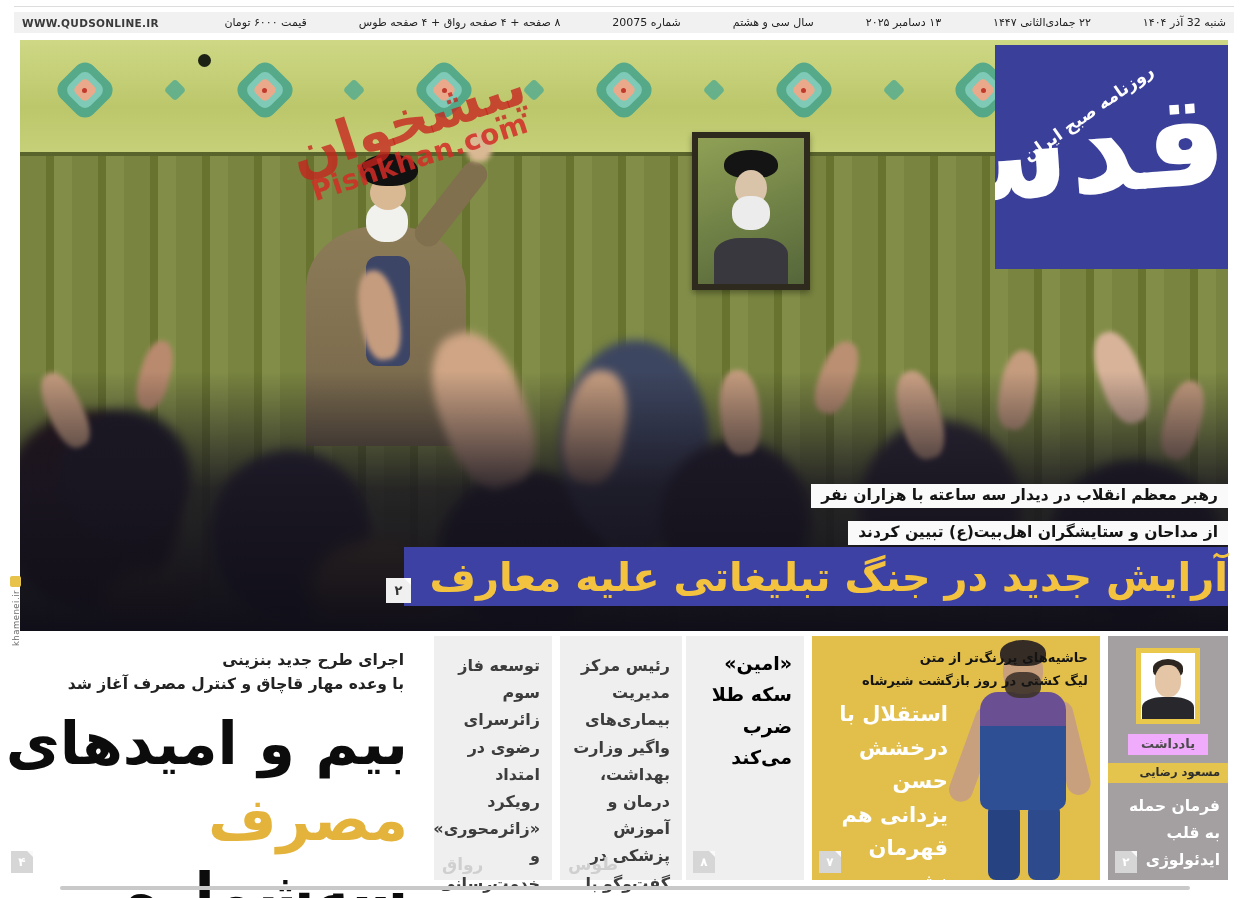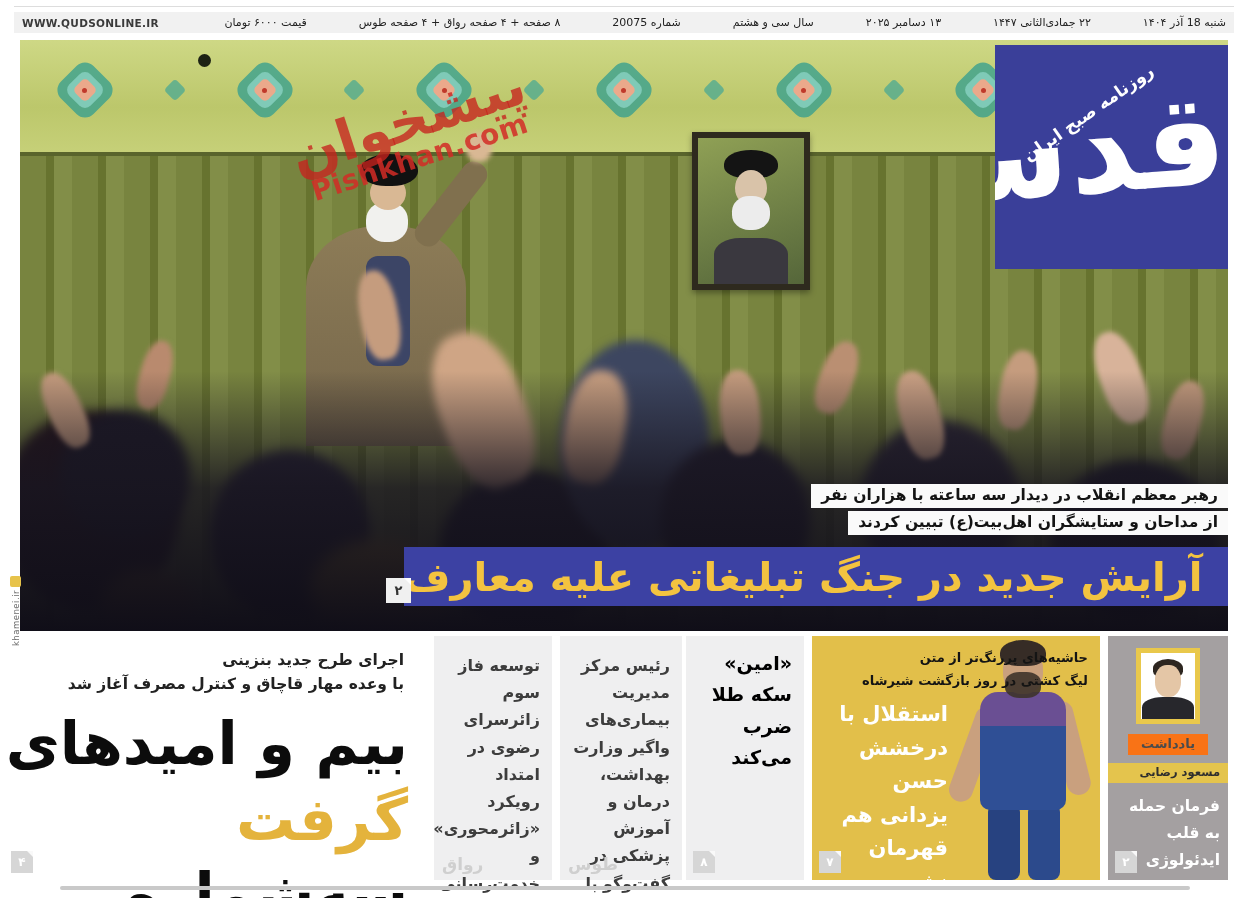--- a/index.html
+++ b/index.html
@@ -58,24 +58,24 @@
   .hand { position:absolute; border-radius:45% 45% 40% 40%; filter:blur(2.5px); }
   
   .watermark { position:absolute; left:252px; top:52px; width:280px; z-index:6; transform:rotate(-18deg); text-align:center; }
   .watermark .fa { font-size:56px; font-weight:bold; color:rgba(198,34,30,.78); direction:rtl; line-height:1; }
   .watermark .en { font-size:28px; font-weight:bold; color:rgba(210,44,38,.85); margin-top:-6px; letter-spacing:.5px; }
   
   .credit { position:absolute; left:10px; top:576px; z-index:26; display:flex; flex-direction:column; align-items:center; gap:3px; }
   .credit .cam { width:11px; height:11px; background:#e7c34b; border-radius:2px; }
   .credit .txt { writing-mode:vertical-rl; transform:rotate(180deg); font-size:8.5px; color:#6d6d6d; letter-spacing:.5px; }
   
-  .main-kicker { position:absolute; right:20px; top:484px; z-index:25; display:flex; flex-direction:column; align-items:flex-end; gap:3px; }
+  .main-kicker { position:absolute; right:20px; top:484px; z-index:25; display:flex; flex-direction:column; align-items:flex-end; gap:13px; }
   .main-kicker span { background:#fafafa; color:#141414; direction:rtl; font-weight:bold; font-size:15.5px; padding:2px 10px 4px; }
   .headline-bar { position:absolute; left:404px; top:547px; width:824px; height:59px; z-index:25;
-    display:flex; align-items:center; justify-content:flex-start; }
+    display:flex; align-items:center; justify-content:flex-end; }
   .headline-bar .txt { direction:rtl; font-size:40px; font-weight:bold; letter-spacing:-.5px; }
   .bar-badge { position:absolute; left:386px; top:578px; width:25px; height:25px; background:#f0f0f0; z-index:26;
     color:#333; font-size:13px; font-weight:bold; display:flex; align-items:center; justify-content:center; }
   .bar-badge::after { content:""; position:absolute; right:0; top:0; border-top:7px solid #fff; border-left:7px solid transparent; opacity:.9; }
   
   .masthead { position:absolute; left:995px; top:45px; width:233px; height:224px; z-index:30; overflow:hidden; }
   .masthead .title { position:absolute; right:2px; top:6px; width:100%; text-align:left; color:#fff; direction:rtl;
     font-size:128px; font-weight:bold; line-height:1.5; transform:rotate(-4deg); }
   .masthead .subtitle { position:absolute; left:16px; top:58px; color:#fff; direction:rtl; font-size:17px; font-weight:bold;
     transform:rotate(-35deg); white-space:nowrap; }
@@ -112,36 +112,36 @@
   .wrestler .armL { position:absolute; right:112px; top:66px; width:24px; height:100px; background:#c9a07e; border-radius:12px; transform:rotate(20deg); }
   .wrestler .armR { position:absolute; right:16px; top:62px; width:24px; height:96px; background:#c9a07e; border-radius:12px; transform:rotate(-14deg); }
   .wrestler .legL { position:absolute; right:38px; top:166px; width:32px; height:76px; background:#2c4a8c; border-radius:8px; }
   .wrestler .legR { position:absolute; right:78px; top:166px; width:32px; height:76px; background:#274280; border-radius:8px; }
 
   .st-note { left:1108px; width:120px; background:#a4a0a1; }
   .st-note .portrait { margin:12px auto 0; width:64px; height:76px; background:#fff; border:5px solid #e9c84b; position:relative; overflow:hidden; }
   .st-note .portrait .hair { position:absolute; left:50%; top:6px; width:30px; height:18px; margin-left:-15px; background:#2d2620; border-radius:50% 50% 30% 30%; }
   .st-note .portrait .face { position:absolute; left:50%; top:12px; width:26px; height:32px; margin-left:-13px; background:#e4c6a6; border-radius:45%; }
   .st-note .portrait .suit { position:absolute; left:50%; bottom:-4px; width:52px; height:26px; margin-left:-26px; background:#27272c; border-radius:40% 40% 0 0; }
-  .st-note .label { margin:10px auto 0; width:80px; background:#f97316; color:#4c4c4c; font-size:13px; font-weight:bold; text-align:center; padding:2px 0 4px; direction:rtl; }
+  .st-note .label { margin:10px auto 0; width:80px; background:#f0abfc; color:#4c4c4c; font-size:13px; font-weight:bold; text-align:center; padding:2px 0 4px; direction:rtl; }
   .st-note .author { margin-top:8px; background:#e4c44d; color:#2e2e2e; font-size:11.5px; font-weight:bold; direction:rtl; text-align:right; padding:2px 8px 4px; }
   .st-note .hl { padding:10px 8px 0; color:#fff; direction:rtl; text-align:right; font-size:15.5px; font-weight:bold; line-height:1.75; }
 
   .footer-rule { position:absolute; left:60px; right:58px; top:886px; height:4px; background:#c9c9c9; border-radius:2px; }
 </style>
 </head>
 <body>
 
 <div class="page">
 
   <div class="top-hairline"></div>
   <div class="header-strip">
     <div class="site-url">WWW.QUDSONLINE.IR</div>
     <div class="date-line">
-      <span>شنبه 18 آذر ۱۴۰۴</span>
+      <span>شنبه 32 آذر ۱۴۰۴</span>
       <span>۲۲ جمادی‌الثانی ۱۴۴۷</span>
       <span>۱۳ دسامبر ۲۰۲۵</span>
       <span>سال سی و هشتم</span>
       <span>شماره 20075</span>
       <span>۸ صفحه + ۴ صفحه رواق + ۴ صفحه طوس</span>
       <span>قیمت ۶۰۰۰ تومان</span>
     </div>
   </div>
 
   <div class="photo">
@@ -266,21 +266,21 @@
   </div>
 
   <div class="story st-benzin">
     <div class="kicker">
       <span style="display:block">اجرای طرح جدید بنزینی</span>
       <span style="display:block">با وعده مهار قاچاق و کنترل مصرف آغاز شد</span>
     </div>
     <div class="hl">
       <span style="display:block">بیم و امیدهای</span>
       <span style="display:block">
-        <span style="color:#e4b33c;">گرفت</span>
+        <span style="color:#e4b33c;">مصرف</span>
         <span>سه‌شماره</span>
       </span>
     </div>
     <div class="badge">۴</div>
   </div>
 
   <div class="story col-gray st-razavi">
     <div class="kicker">توسعه فاز سوم زائرسرای رضوی در امتداد رویکرد «زائرمحوری» و خدمت‌رسانی به میهمانان امام رئوف(ع)</div>
     <div class="hl">در سایه‌سار رأفت رضوی</div>
     <div class="logo-mark">رواق</div>

